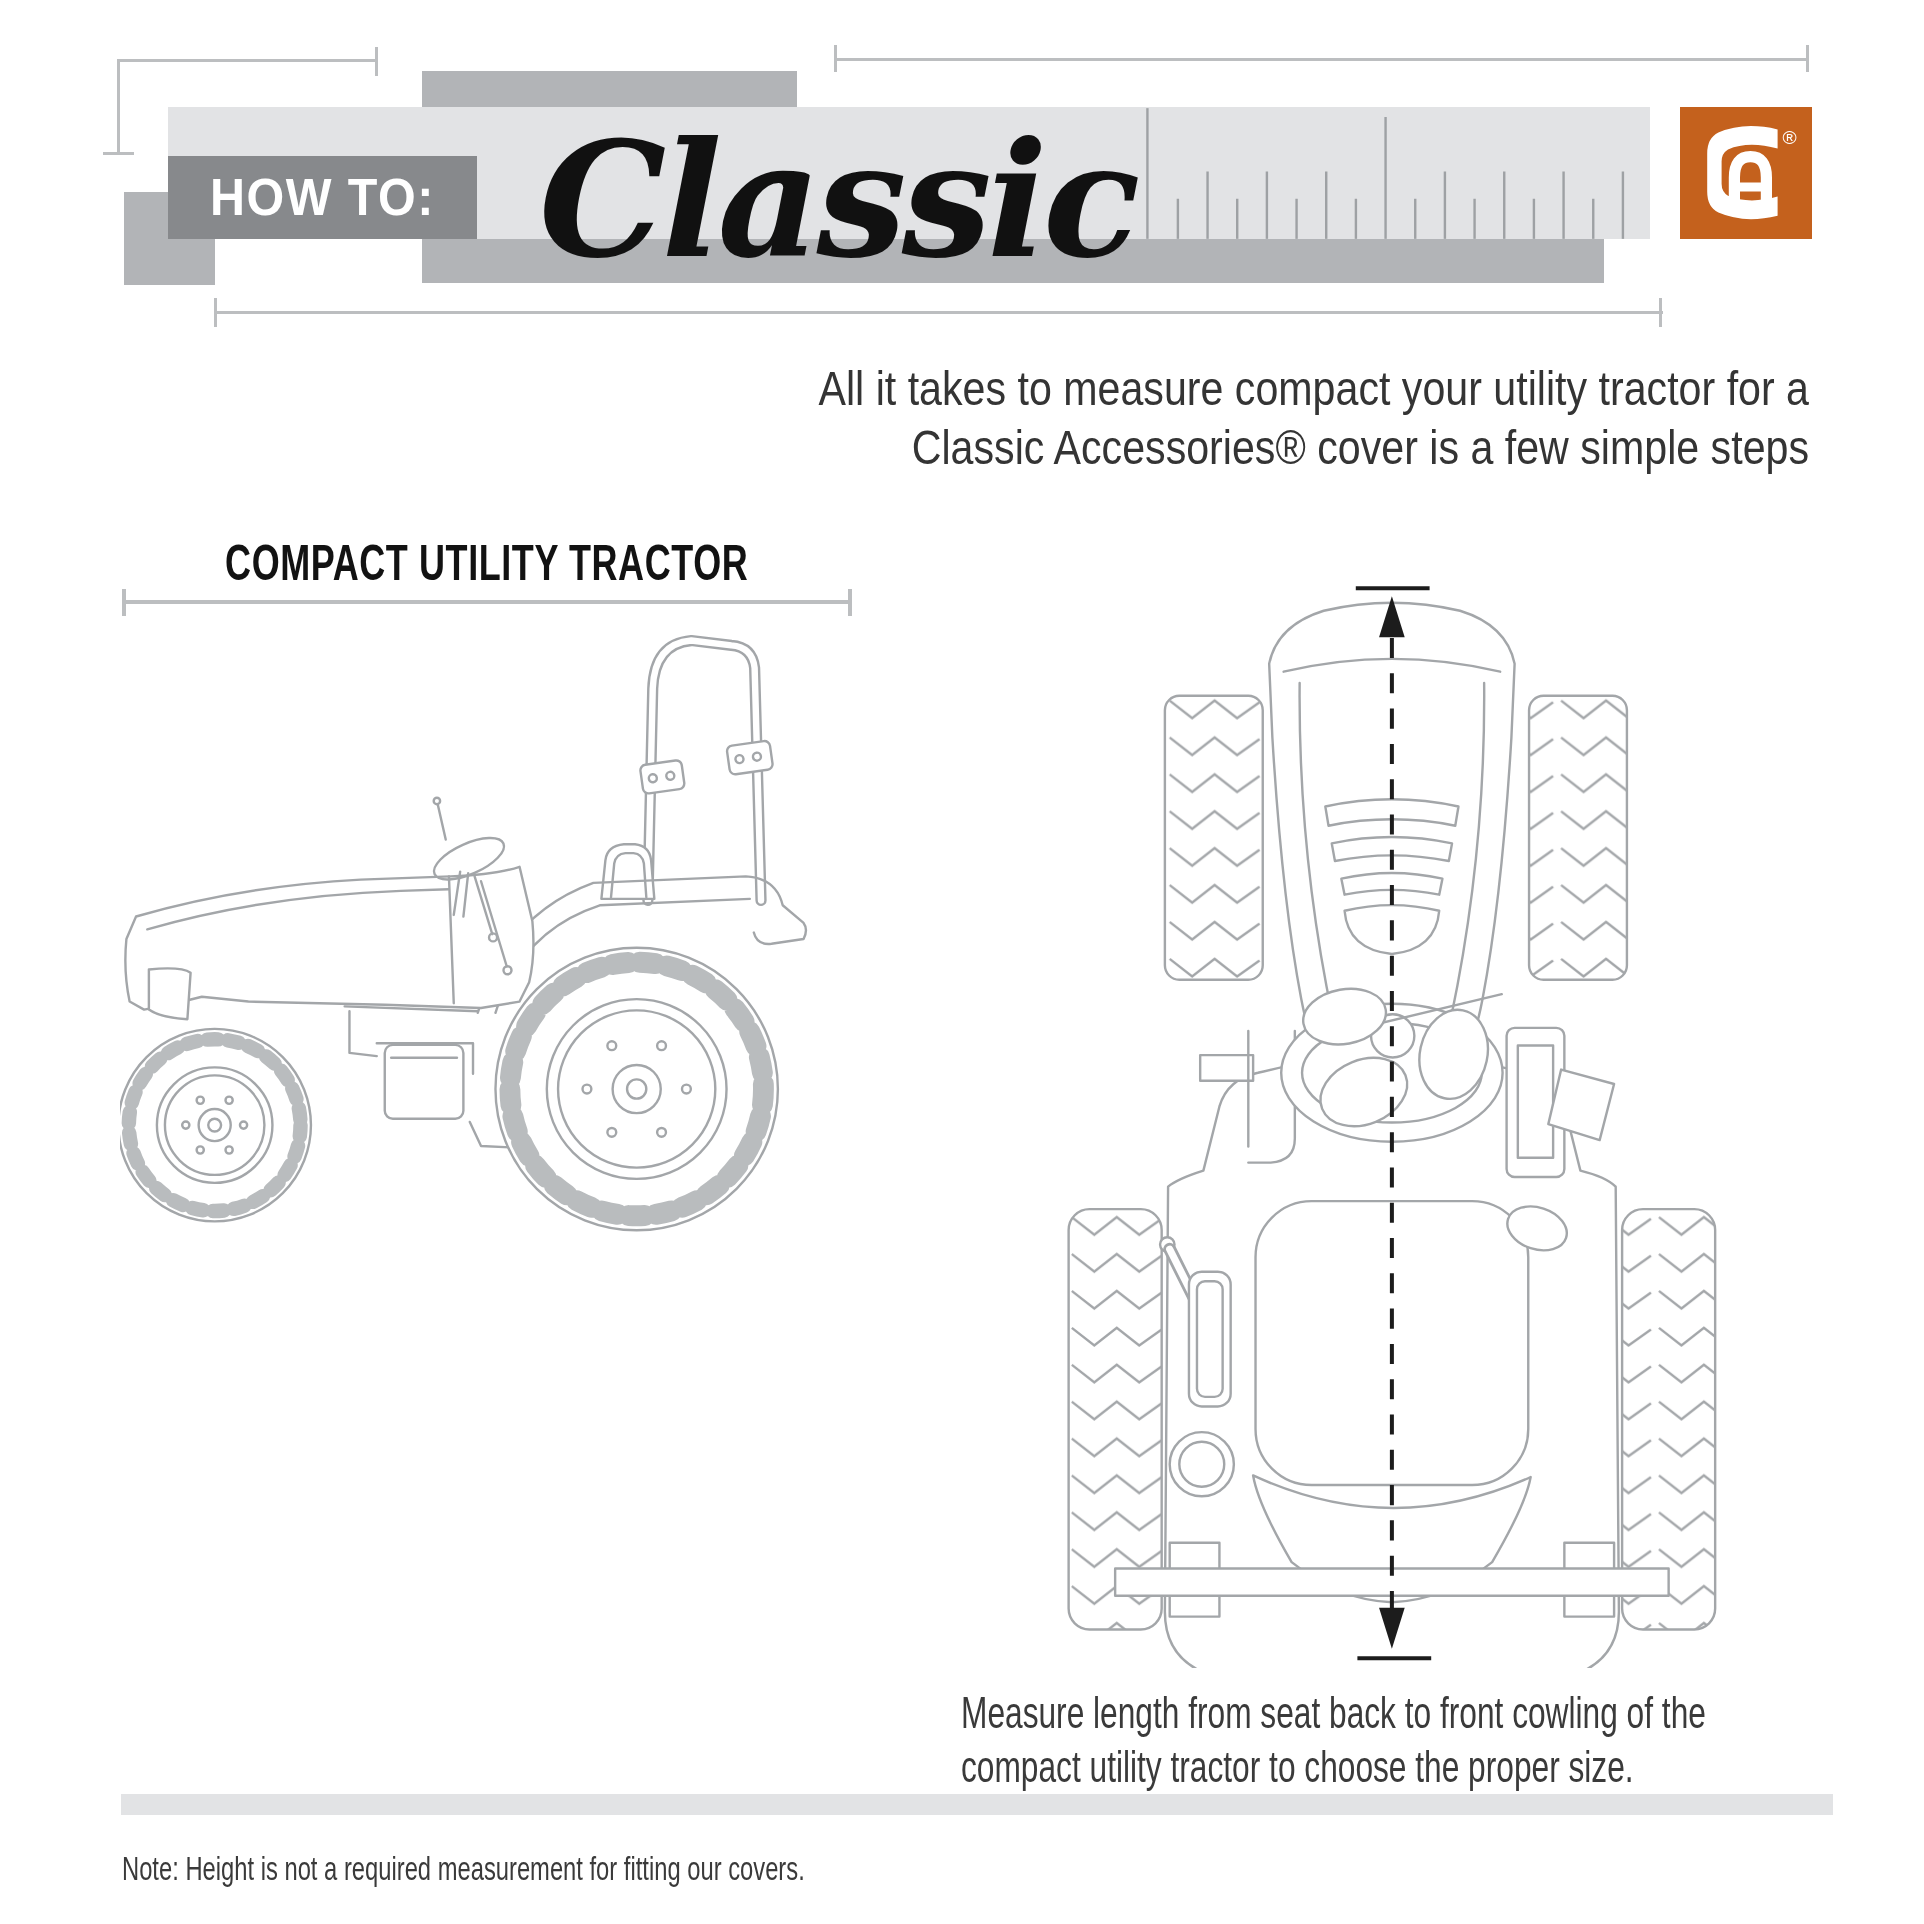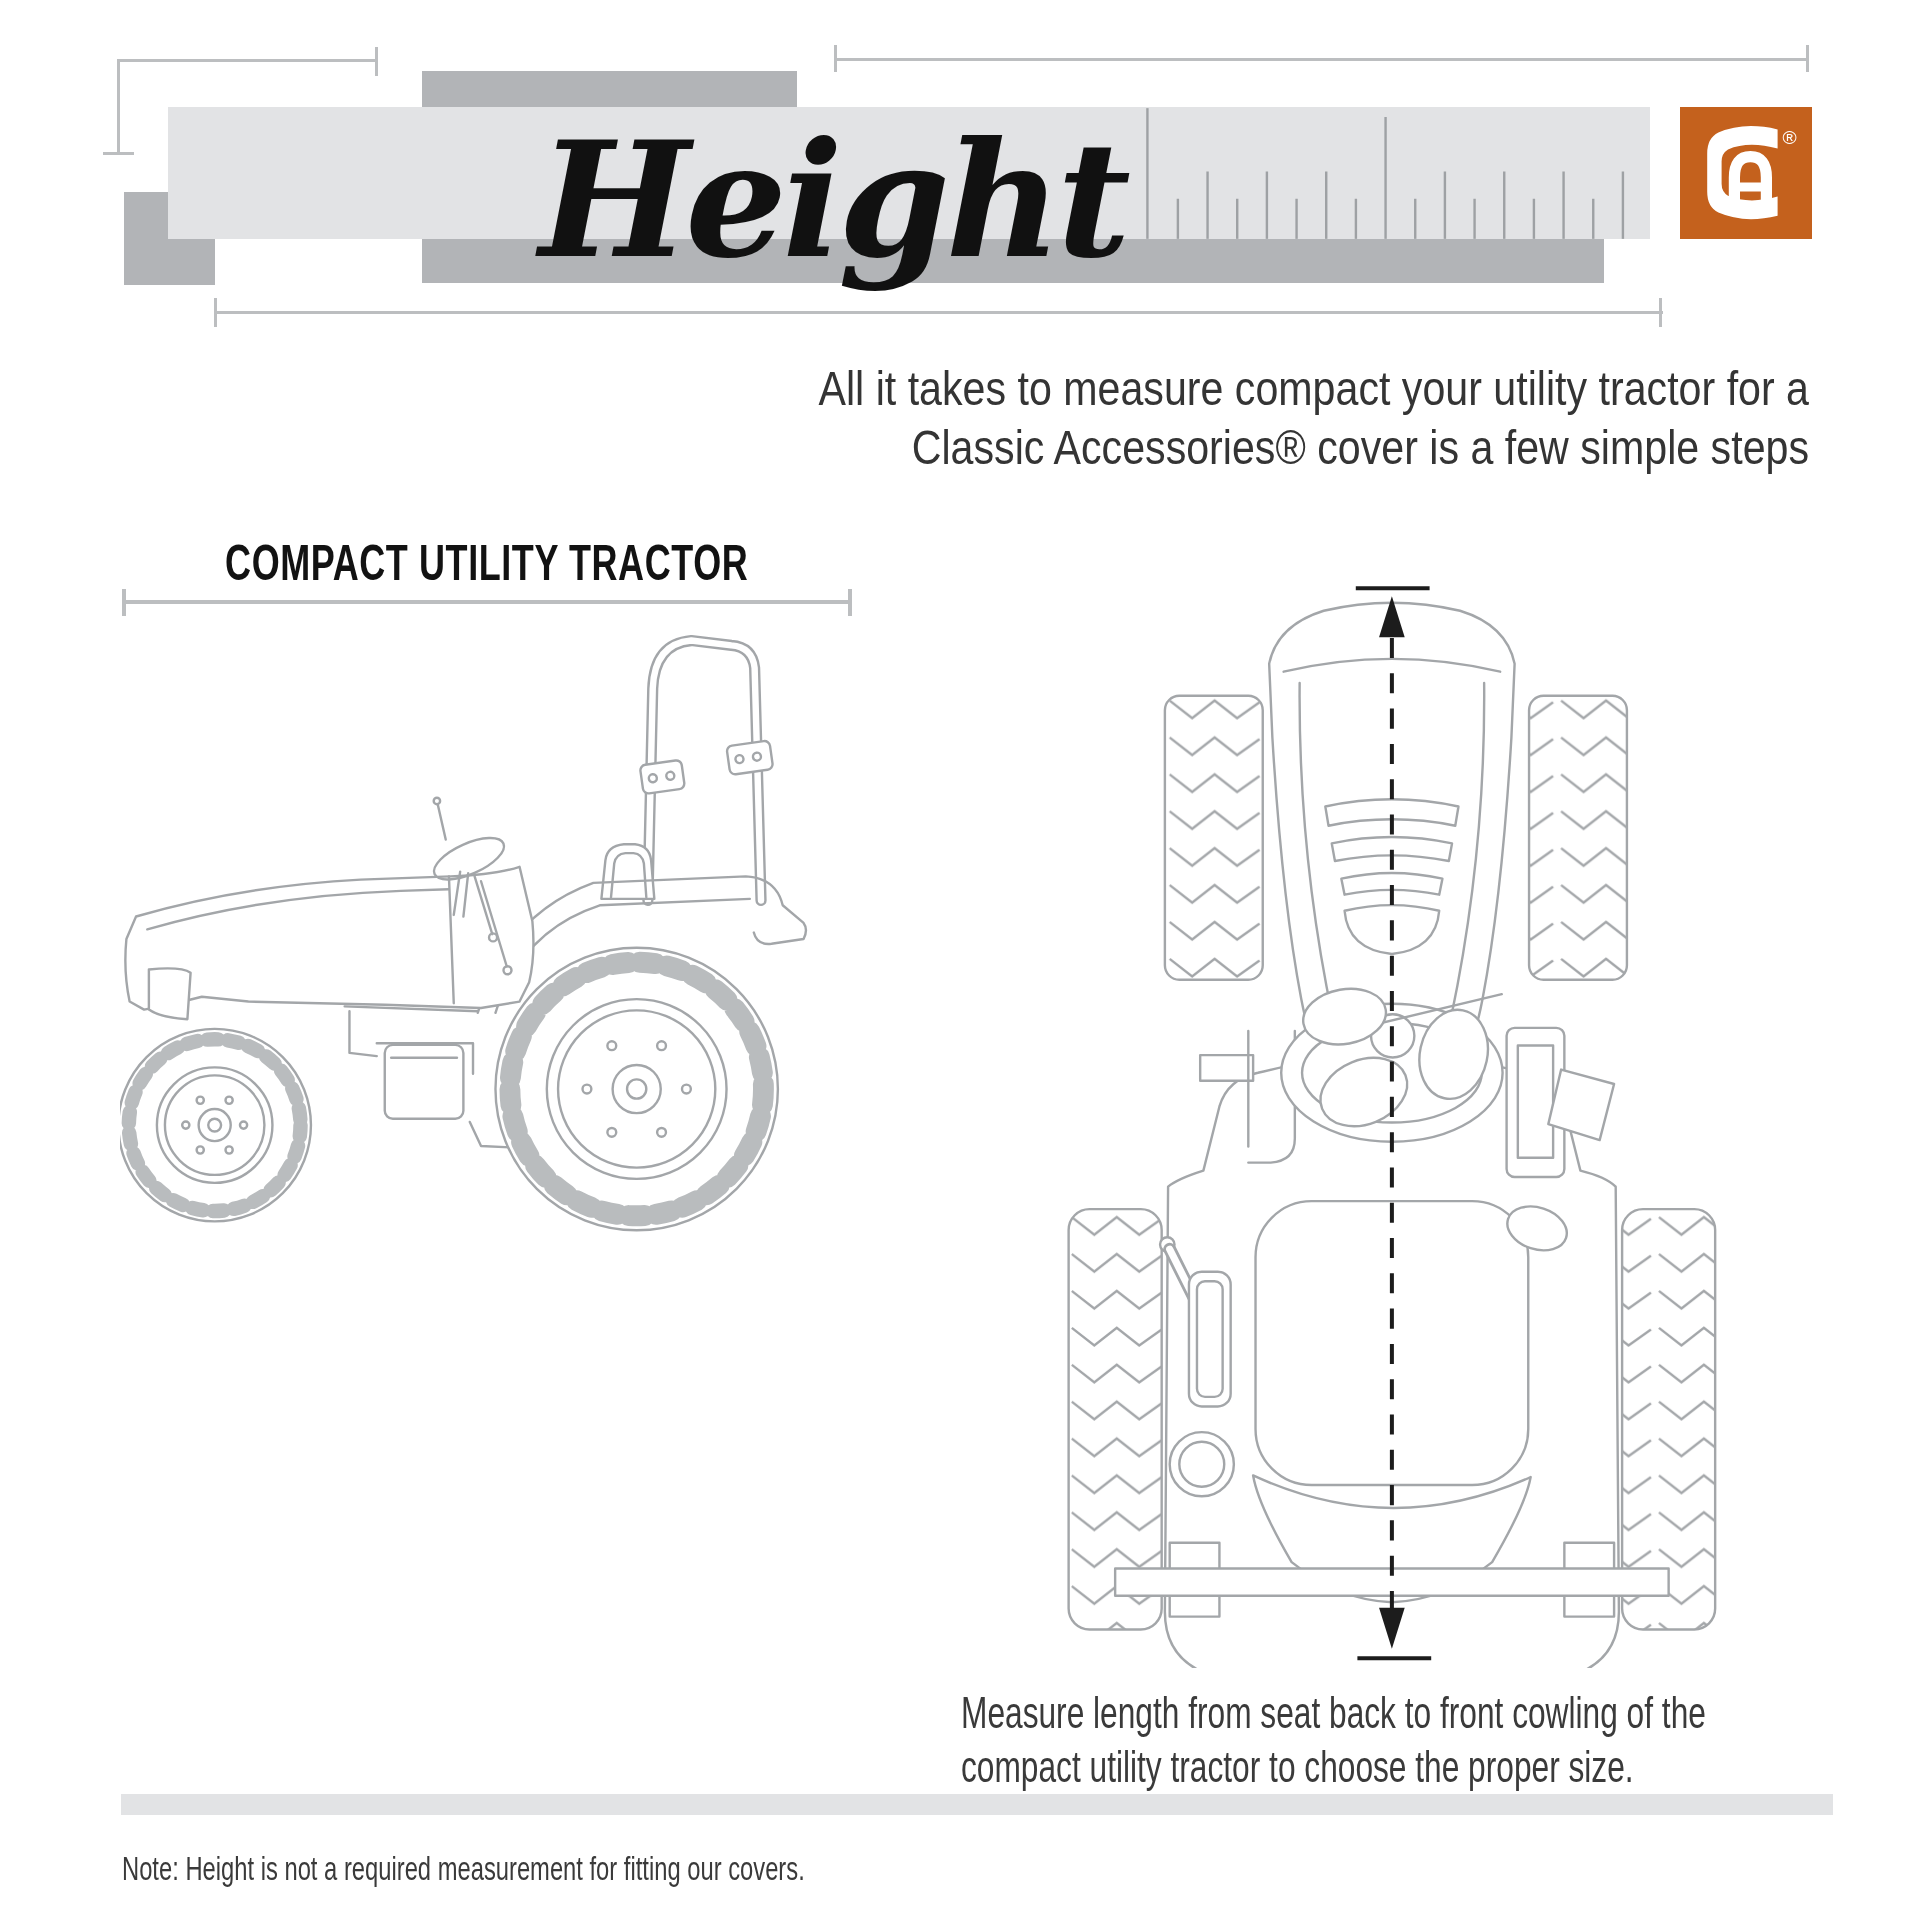--- a/index.html
+++ b/index.html
@@ -84,22 +84,25 @@
       <line x1="1801" y1="298" x2="1801" y2="214"></line>
       <line x1="1838" y1="298" x2="1838" y2="248"></line>
       <line x1="1875" y1="298" x2="1875" y2="214"></line>
       <line x1="1912" y1="298" x2="1912" y2="248"></line>
       <line x1="1949" y1="298" x2="1949" y2="214"></line>
       <line x1="1986" y1="298" x2="1986" y2="248"></line>
       <line x1="2023" y1="298" x2="2023" y2="214"></line>
     </g>
   </svg>
 
-
-  <div class="abs measure-script">Height</div>
+  <div class="abs howto-box">
+    <span class="howto-text">HOW TO:</span>
+  </div>
+
+  <div class="abs measure-script">Classic</div>
 
   <div class="abs mline" style="left:214px;top:311px;width:1449px;height:3.2px;"></div>
   <div class="abs mline" style="left:214px;top:298px;width:3.2px;height:29px;"></div>
   <div class="abs mline" style="left:1659px;top:298px;width:3.2px;height:29px;"></div>
 
   <svg class="abs" style="left:1680px;top:107px;" width="132" height="132" viewBox="0 0 165 165">
     <rect x="0" y="0" width="165" height="165" fill="#C4611D"></rect>
 
     <path fill="#ffffff" d="M 122,28 Q 80,18 48,32 Q 34,39 34,58 L 34,106 Q 34,125 48,132 Q 80,146 122,136 L 122,112 Q 86,122 60,111 Q 52,106 52,96 L 52,68 Q 52,58 60,53 Q 86,42 122,52 Z"></path>
 

